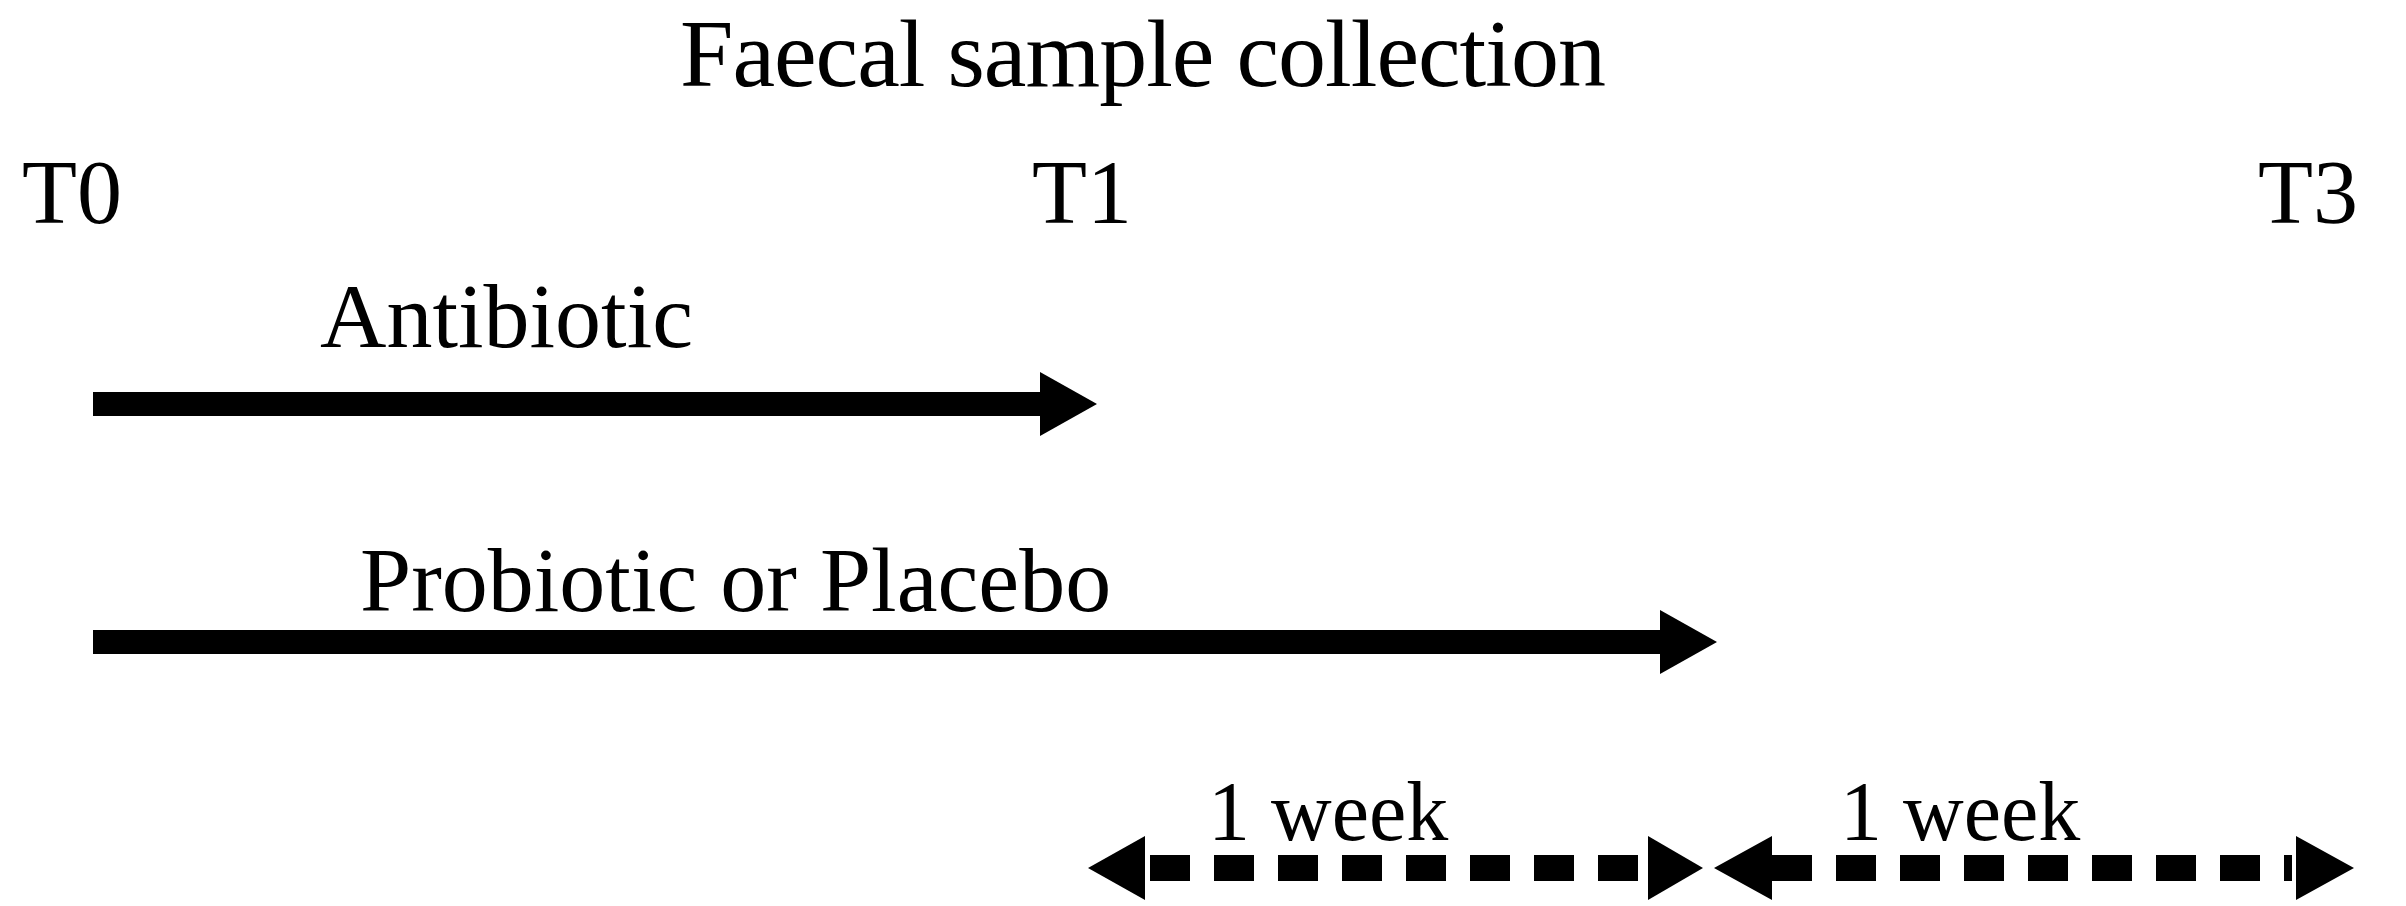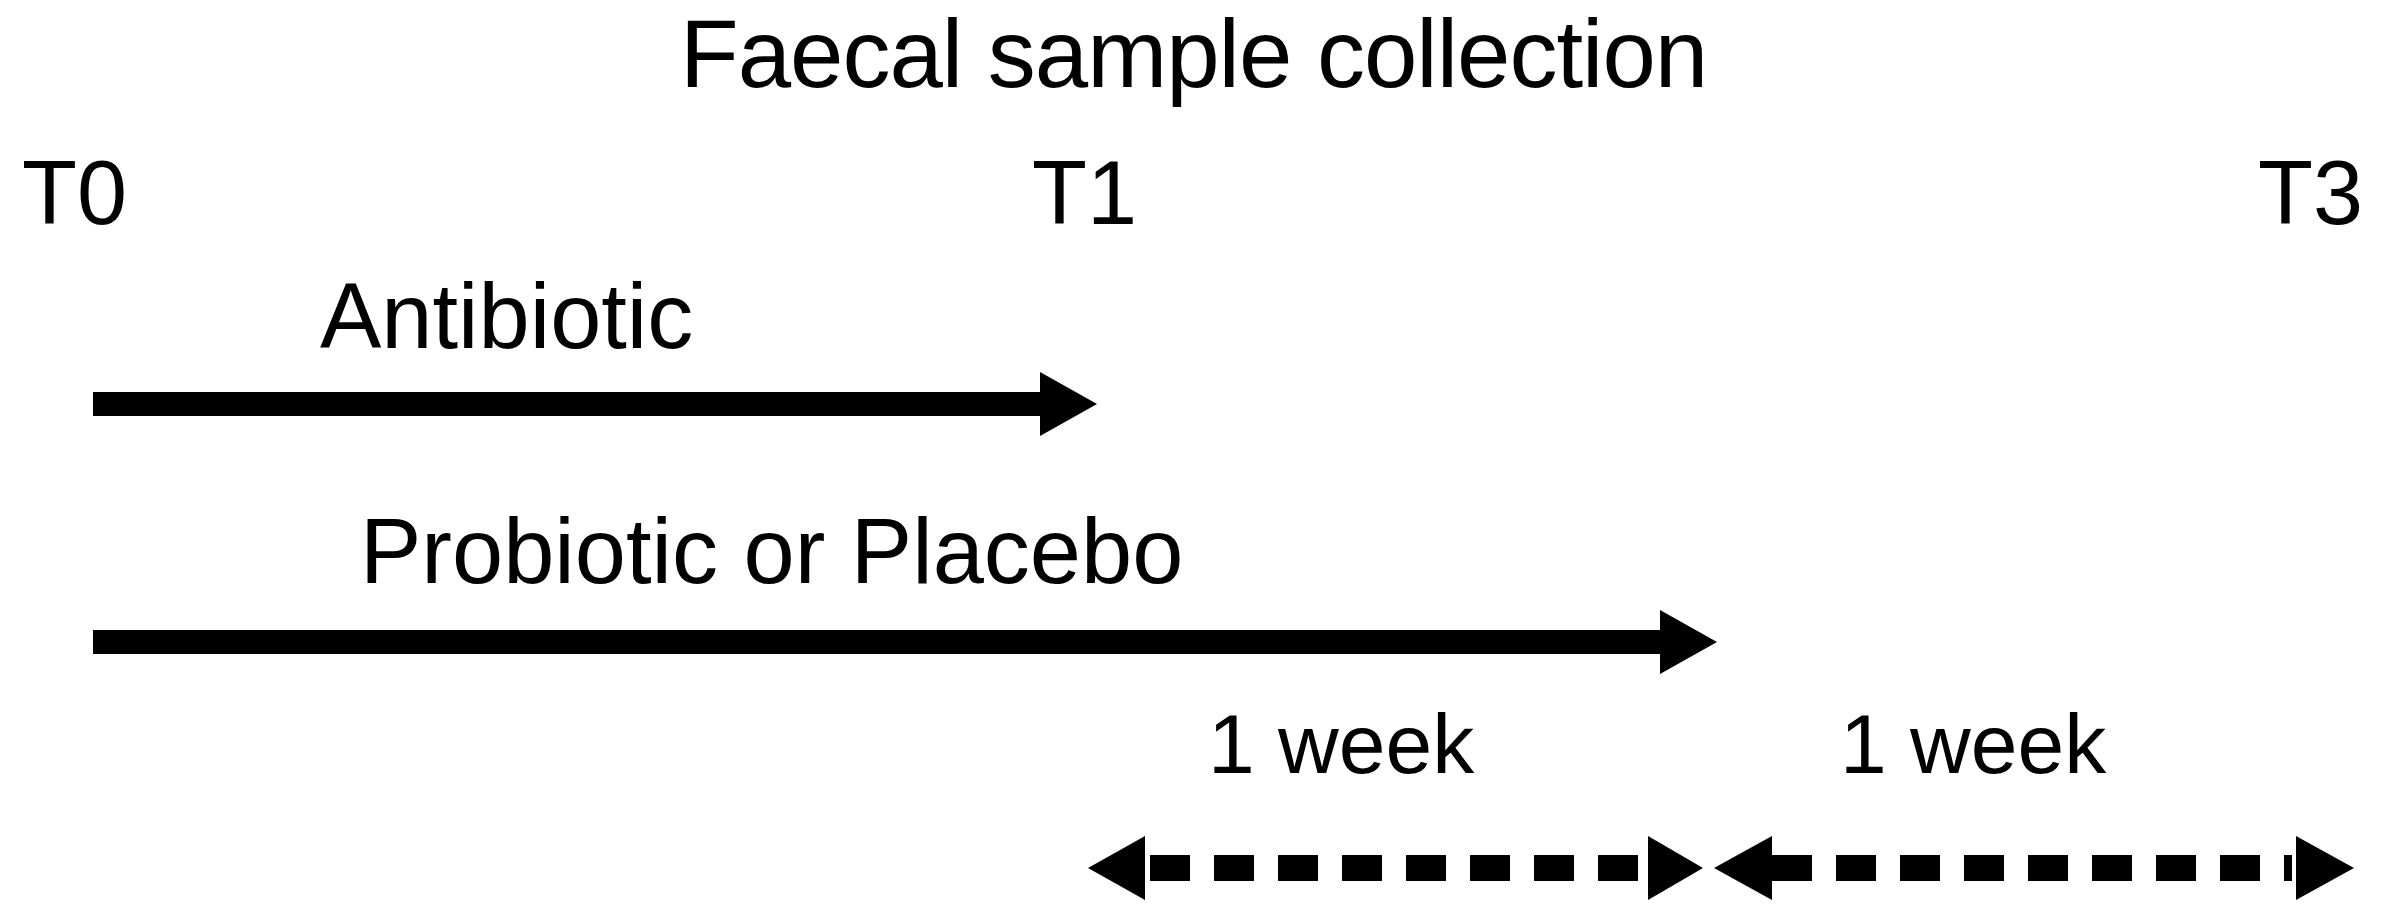--- a/index.html
+++ b/index.html
@@ -16,21 +16,21 @@
     position: relative;
     width: 2406px;
     height: 906px;
     background: #ffffff;
     overflow: hidden;
   }
   .txt {
     position: absolute;
     white-space: nowrap;
     color: #000000;
-    font-family: Liberation Sans, sans-serif;
+    font-family: Liberation Serif, serif;
     font-weight: 400;
     line-height: 1;
   }
   
   #title-text {
     left: 680px;
     top: 6px;
     font-size: 96px;
     letter-spacing: -1px;
   }
@@ -45,27 +45,27 @@
   #tp-3 { left: 2258px; }
 
   
   #antibiotic-label {
     left: 320px;
     top: 270px;
     font-size: 92px;
   }
   #probiotic-label {
     left: 360px;
-    top: 505px;
+    top: 534px;
     font-size: 92px;
   }
   
   .week-label {
     font-size: 84px;
-    top: 702px;
+    top: 770px;
   }
   #week-label-1 { left: 1208px; }
   #week-label-2 { left: 1840px; }
 
   
   #arrow-layer {
     position: absolute;
     left: 0;
     top: 0;
     width: 2406px;

